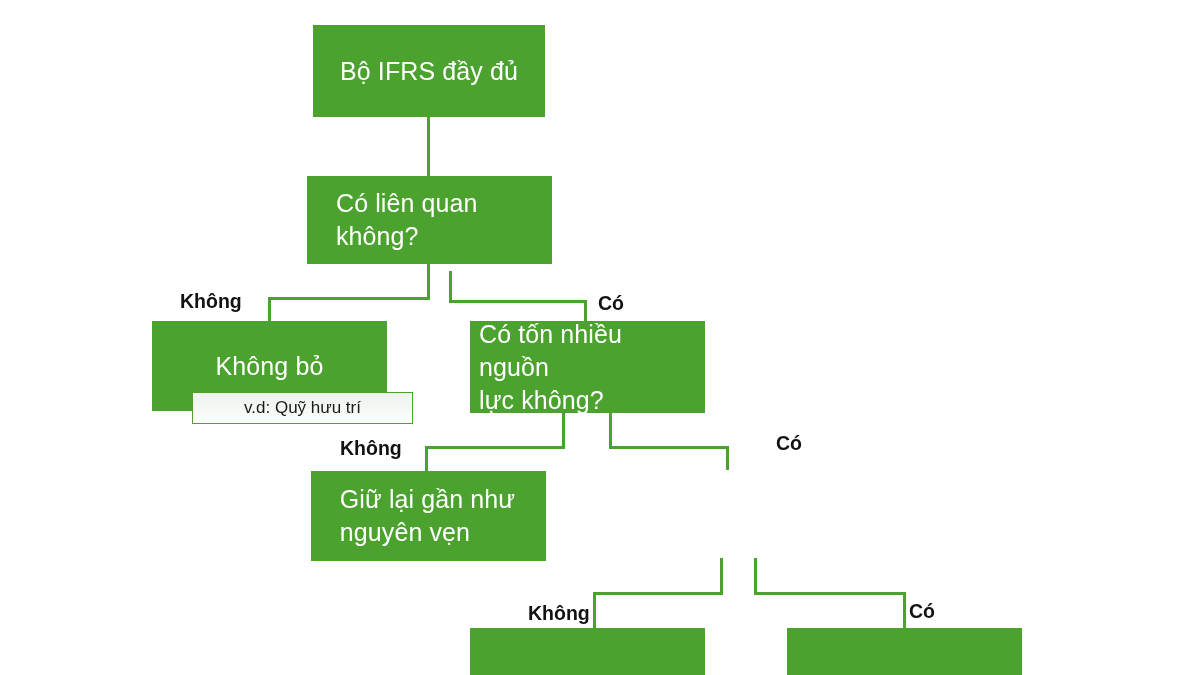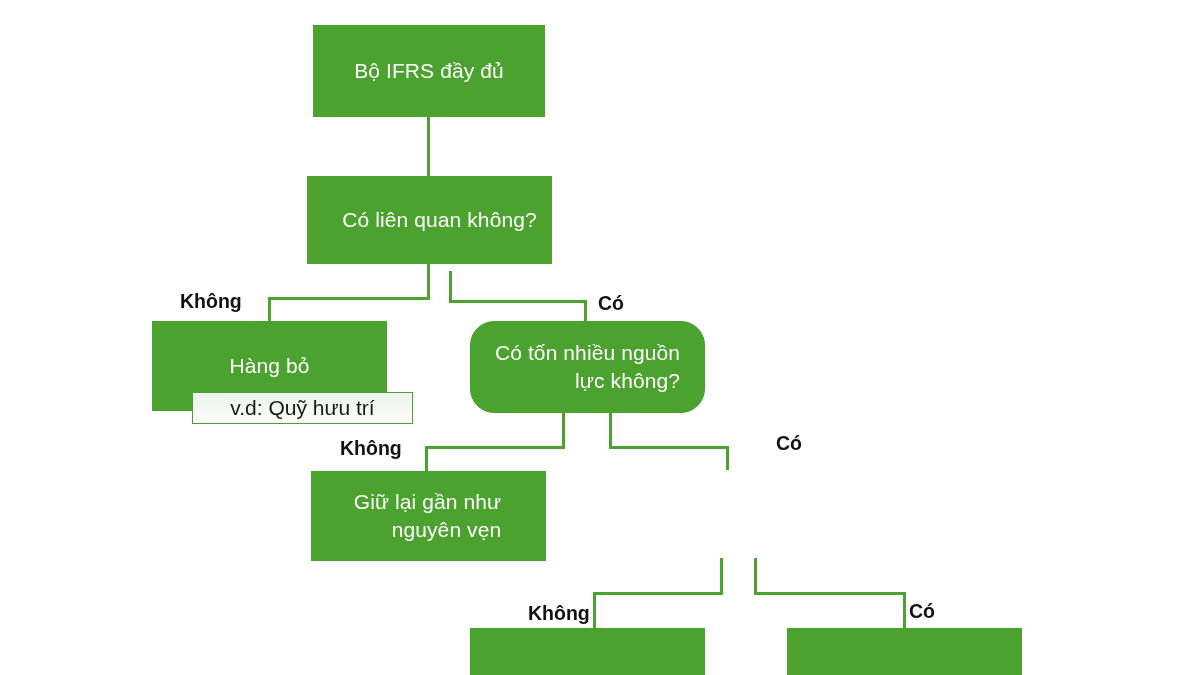--- a/index.html
+++ b/index.html
@@ -22,42 +22,42 @@
   }
   .node {
     position: absolute;
     background: #4CA22F;
     border: 1px solid #4CA22F;
     box-sizing: border-box;
     color: #ffffff;
     display: flex;
     align-items: center;
     justify-content: center;
-    text-align: right;
-    font-size: 21px;
+    text-align: left;
+    font-size: 25px;
     line-height: 1.32;
     letter-spacing: 0.1px;
     padding: 4px 8px;
     font-weight: 400;
   }
   .node .node-label {
     display: block;
     white-space: pre-line;
   }
   .note {
     position: absolute;
     background: linear-gradient(to bottom, #eef3ed 0%, #f3f7f2 45%, #ffffff 100%);
     border: 1.6px solid #4CA22F;
     box-sizing: border-box;
     color: #1a1a1a;
     display: flex;
     align-items: center;
     justify-content: center;
     text-align: left;
-    font-size: 21px;
+    font-size: 17px;
     line-height: 1.2;
     padding: 2px 10px;
     z-index: 5;
   }
   .edge {
     position: absolute;
     background: #4CA22F;
     z-index: 1;
   }
   .edge-v { width: 3px; }
@@ -118,24 +118,24 @@
 
   <div class="node" style="left:313px; top:25px; width:232px; height:92px;">
     <span class="node-label">Bộ IFRS đầy đủ</span>
   </div>
 
   <div class="node" style="left:307px; top:176px; width:245px; height:88px;padding-left:28px;">
     <span class="node-label">Có liên quan không?</span>
   </div>
 
   <div class="node" style="left:152px; top:321px; width:235px; height:90px;">
-    <span class="node-label">Hàng bỏ</span>
+    <span class="node-label">Không bỏ</span>
   </div>
 
-  <div class="node" style="left:470px; top:321px; width:235px; height:92px;border-radius:24px;">
+  <div class="node" style="left:470px; top:321px; width:235px; height:92px;">
     <span class="node-label">Có tốn nhiều nguồn
 lực không?</span>
   </div>
 
   <div class="node" style="left:311px; top:471px; width:235px; height:90px;padding-left:6px;">
     <span class="node-label">Giữ lại gần như
 nguyên vẹn</span>
   </div>
 
 

